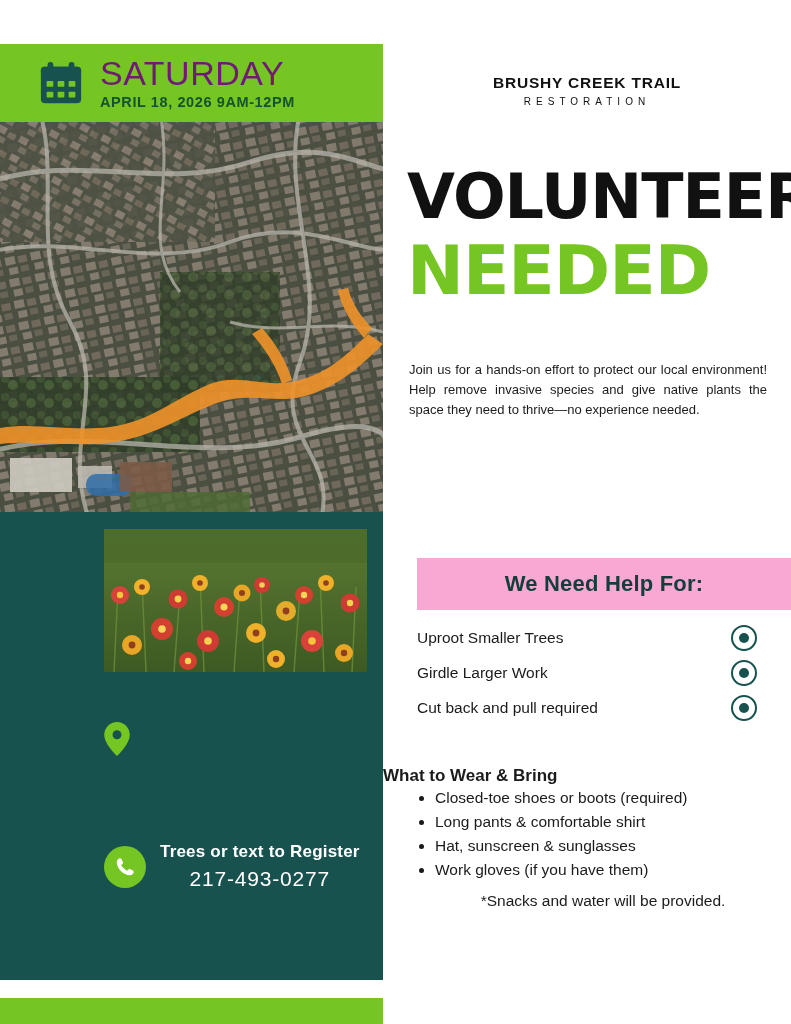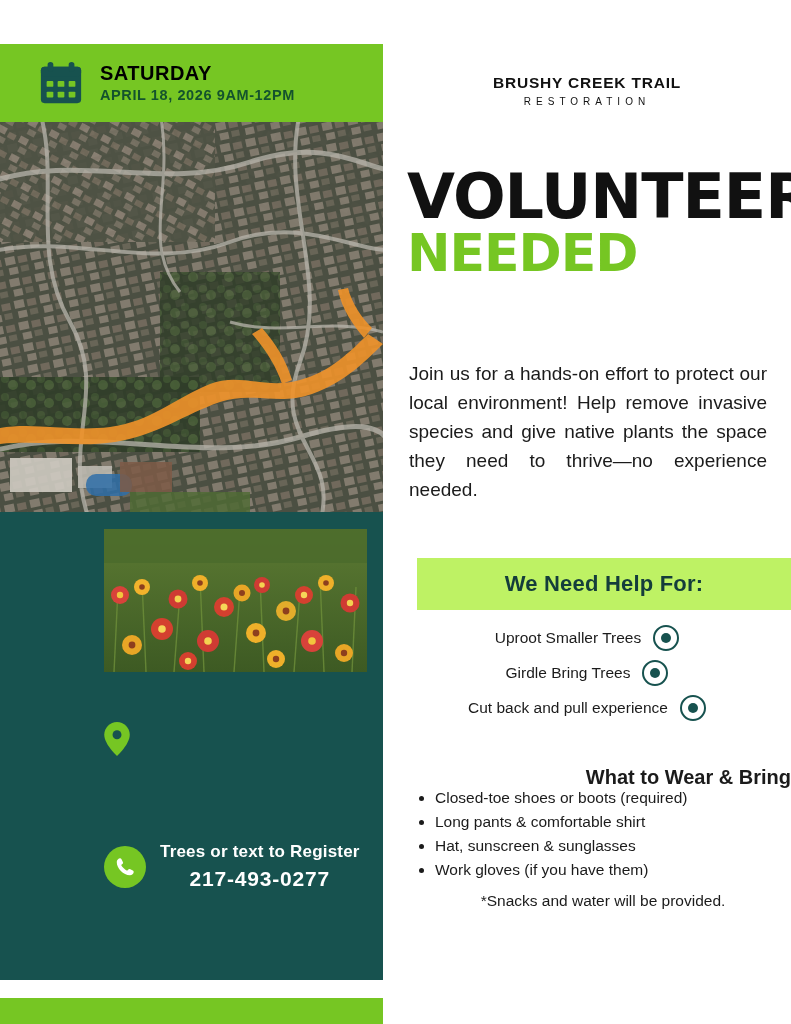--- a/index.html
+++ b/index.html
@@ -47,23 +47,23 @@
     align-items: center;
   }
   .cal-icon {
     width: 46px;
     height: 46px;
     margin-left: 38px;
     margin-right: 16px;
     flex: 0 0 auto;
   }
   .date-text .day {
-    font-size: 20px;
-    font-weight: bold;
-    color: #000000;
+    font-size: 34px;
+    font-weight: normal;
+    color: #701a75;
     letter-spacing: 0.5px;
     line-height: 1.05;
   }
   .date-text .sub {
     font-size: 14.5px;
     font-weight: bold;
     color: #14532d;
     letter-spacing: 0.6px;
     margin-top: 3px;
   }
@@ -137,21 +137,21 @@
     flex: 0 0 auto;
   }
   .phone-text .call {
     font-size: 17px;
     font-weight: bold;
     color: #ffffff;
     letter-spacing: .2px;
   }
   .phone-text .num {
     font-size: 21px;
-    font-weight: bold;
+    font-weight: normal;
     color: #ffffff;
     letter-spacing: .8px;
     text-align: center;
     margin-top: 5px;
   }
 
   
   .bottom-bar {
     position: absolute;
     left: 0;
@@ -207,67 +207,67 @@
   .headline .word1 {
     font-family: "DejaVu Sans", sans-serif;
     font-size: 62px;
     font-weight: bold;
     color: #111111;
     line-height: .92;
     letter-spacing: -1px;
   }
   .headline .word2 {
     font-family: "DejaVu Sans", sans-serif;
-    font-size: 52px;
+    font-size: 68px;
     font-weight: bold;
     color: #76c623;
     line-height: .95;
     letter-spacing: -1px;
-    margin-top: 4px;
+    margin-top: 14px;
   }
 
   .intro {
     position: absolute;
     left: 26px;
     top: 360px;
     width: 358px;
-    font-size: 19px;
+    font-size: 13px;
     line-height: 1.52;
     color: #1b1b1b;
     text-align: justify;
   }
 
   .help-header {
     position: absolute;
     left: 34px;
     top: 558px;
     width: 374px;
     height: 52px;
-    background: #bef264;
+    background: #f9a8d4;
     display: flex;
     align-items: center;
     justify-content: center;
   }
   .help-header span {
     font-size: 22px;
     font-weight: bold;
     color: #143d3b;
     letter-spacing: .2px;
   }
 
   .help-list {
     position: absolute;
     left: 34px;
     top: 620px;
     width: 374px;
   }
   .help-row {
     display: flex;
     align-items: center;
-    justify-content: center;
+    justify-content: space-between;
     height: 35px;
     padding-right: 34px;
   }
   .help-row .txt {
     font-size: 15.5px;
     color: #1b1b1b;
     margin-right: 12px;
   }
   .radio {
     width: 22px;
@@ -285,22 +285,22 @@
     height: 10px;
     border-radius: 50%;
     background: #17524f;
   }
 
   .wear-title {
     position: absolute;
     left: 0;
     top: 766px;
     width: 408px;
-    text-align: right;
-    font-size: 20px;
+    text-align: left;
+    font-size: 17px;
     font-weight: bold;
     color: #1b1b1b;
   }
   .wear-list {
     position: absolute;
     left: 20px;
     top: 786px;
     width: 380px;
     margin: 0;
     padding-left: 32px;
@@ -524,27 +524,27 @@
   </div>
 
   <div class="help-list">
     <div class="help-row">
       <div class="txt">Uproot Smaller Trees</div>
       <div class="radio">
           <i></i>
         </div>
     </div>
     <div class="help-row">
-      <div class="txt">Girdle Bring Trees</div>
+      <div class="txt">Girdle Larger Work</div>
       <div class="radio">
           <i></i>
         </div>
     </div>
     <div class="help-row">
-      <div class="txt">Cut back and pull experience</div>
+      <div class="txt">Cut back and pull required</div>
       <div class="radio">
           <i></i>
         </div>
     </div>
   </div>
 
   <div class="wear-title">What to Wear &amp; Bring</div>
   <ul class="wear-list">
     <li>Closed-toe shoes or boots (required)</li>
     <li>Long pants &amp; comfortable shirt</li>

